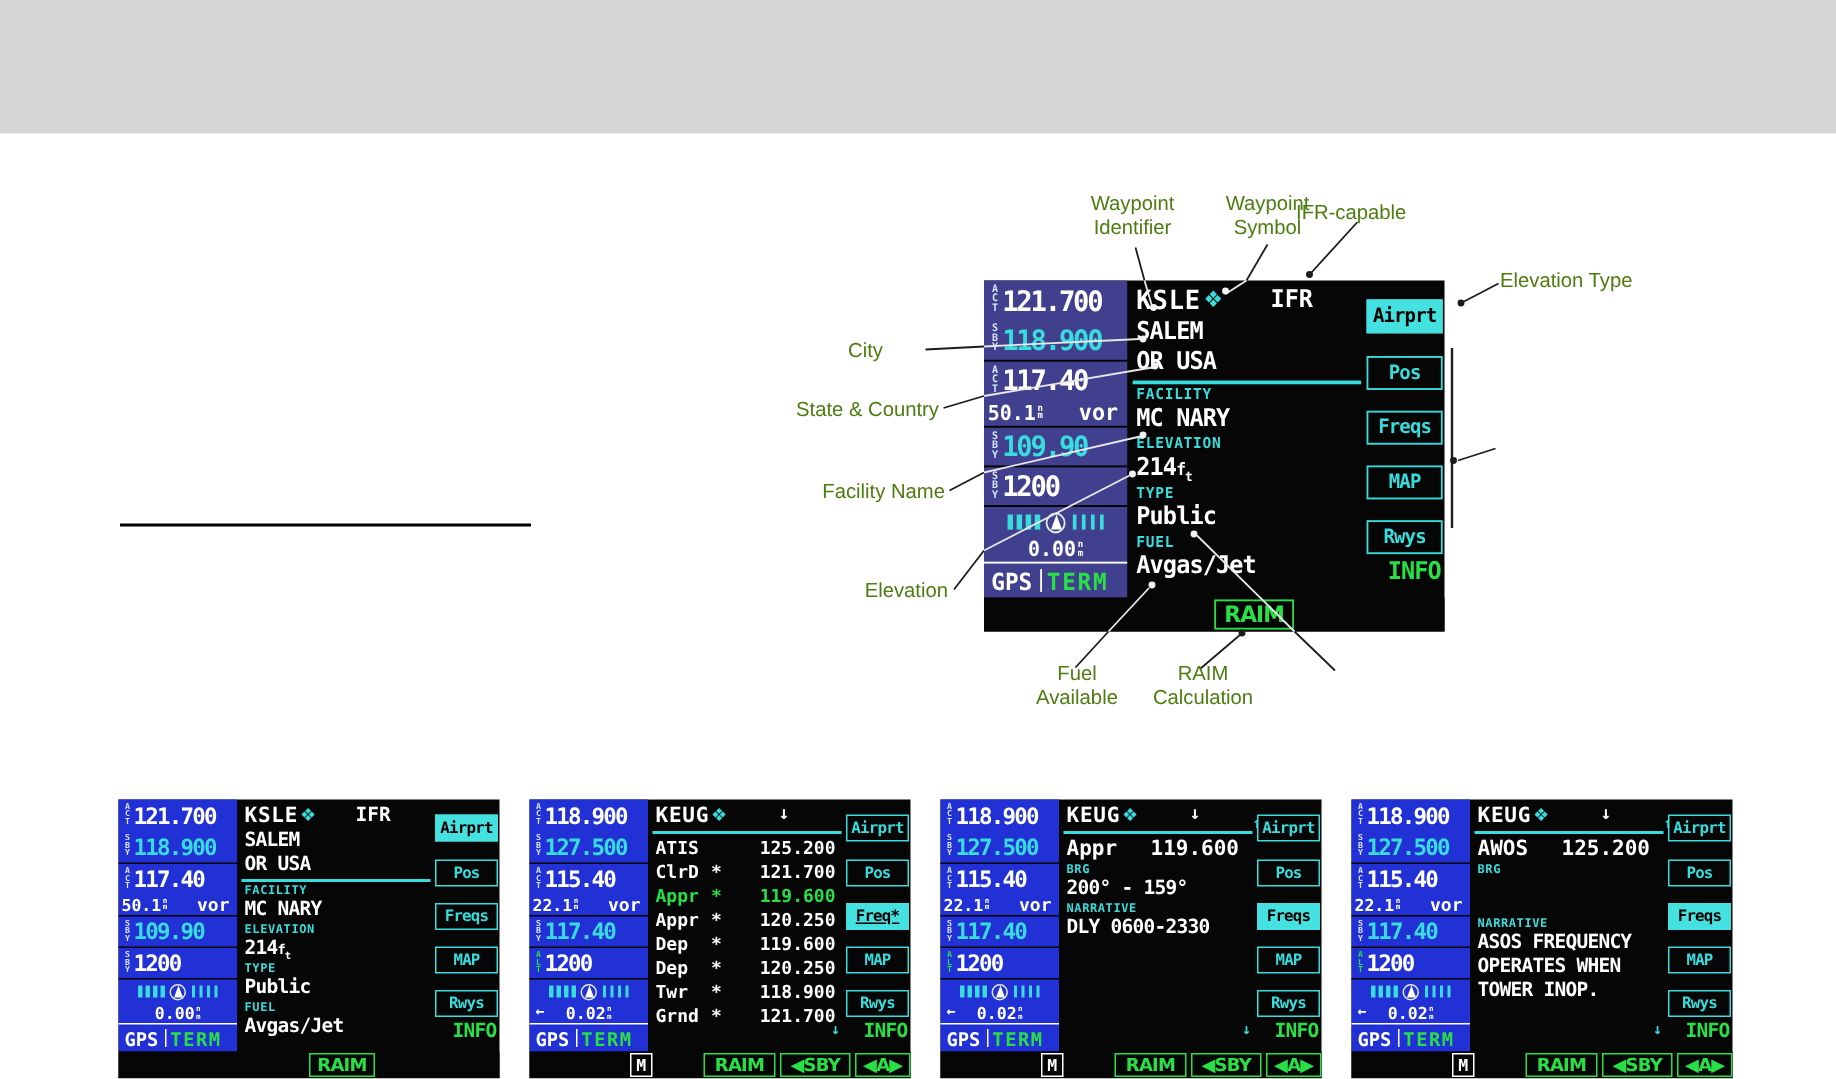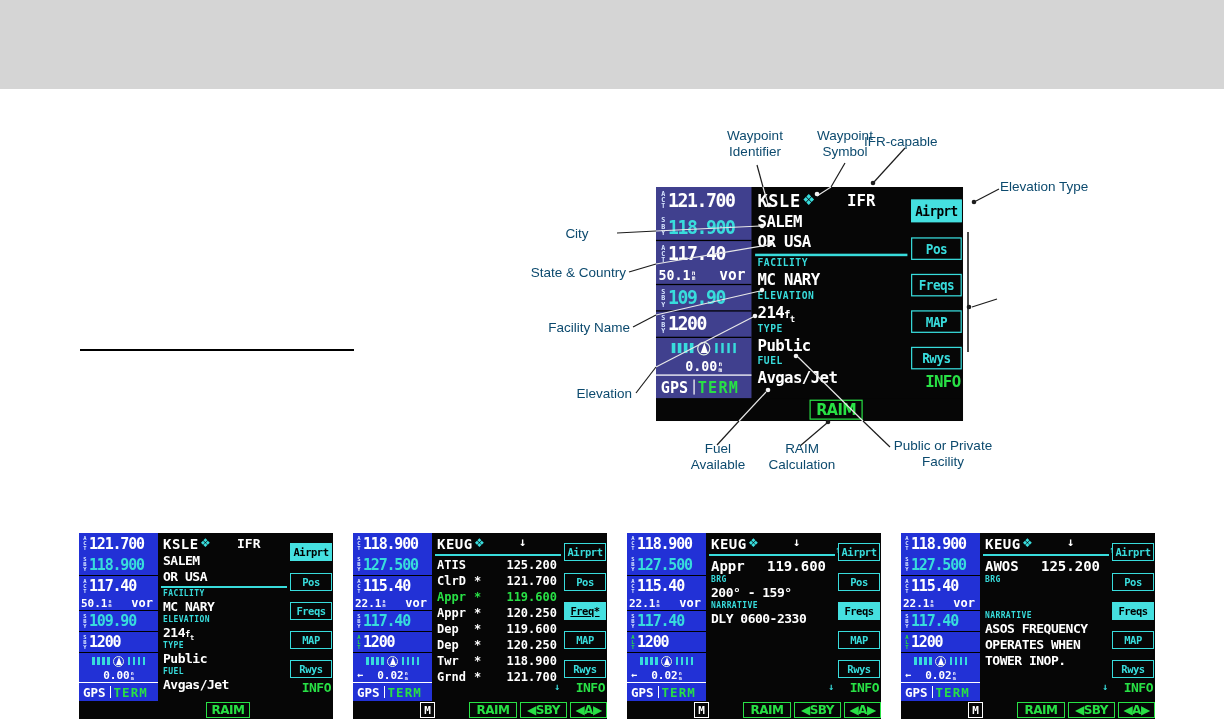--- a/index.html
+++ b/index.html
@@ -2,21 +2,21 @@
 <html><head>
 <meta charset="utf-8">
 <style>
   html,body{margin:0;padding:0;background:#fff;}
   .page{position:relative;width:1224px;height:719px;background:#fff;overflow:hidden;
         font-family:"Liberation Sans",sans-serif;}
   .top-band{position:absolute;left:0;top:0;width:1224px;height:89px;background:#d5d5d5;}
   .divider-rule{position:absolute;left:80px;top:349px;width:274px;height:2px;background:#000;}
 
   
-  .ann{position:absolute;color:#0c4a6e;font-size:13.5px;line-height:1.2;white-space:pre-line;z-index:6;}
+  .ann{position:absolute;color:#4d7c0f;font-size:13.5px;line-height:1.2;white-space:pre-line;z-index:6;}
   #ann-identifier{left:703px;top:128px;width:104px;text-align:center;}
   #ann-symbol{left:795px;top:128px;width:100px;text-align:center;}
   #ann-ifr{left:864px;top:134px;}
   #ann-type{left:1000px;top:179px;}
   #ann-menu{left:999px;top:280px;width:140px;}
   #ann-city{left:540px;top:226px;width:74px;text-align:center;}
   #ann-state{left:500px;top:265px;width:126px;text-align:right;}
   #ann-facility{left:510px;top:320px;width:120px;text-align:right;}
   #ann-elevation{left:540px;top:386px;width:92px;text-align:right;}
   #ann-fuel{left:668px;top:441px;width:100px;text-align:center;}
@@ -119,22 +119,20 @@
   <div class="ann" id="ann-ifr">IFR-capable</div>
   <div class="ann" id="ann-type">Elevation Type</div>
   <div class="ann" id="ann-city">City</div>
   <div class="ann" id="ann-state">State &amp; Country</div>
   <div class="ann" id="ann-facility">Facility Name</div>
   <div class="ann" id="ann-elevation">Elevation</div>
   <div class="ann" id="ann-fuel">Fuel
 Available</div>
   <div class="ann" id="ann-raim">RAIM
 Calculation</div>
-  <div class="ann" id="ann-public">Public or Private
-Facility</div>
 
   <div class="slot screen-large" id="slot-0" style="left:656px;top:187px;width:307px;height:234px;">
       <div class="screen">
     <div class="sidebar">
       <div class="srow h21">
         <span class="stack f-com-act-tag">
               <span>A</span>
               <span>C</span>
               <span>T</span>
             </span>

